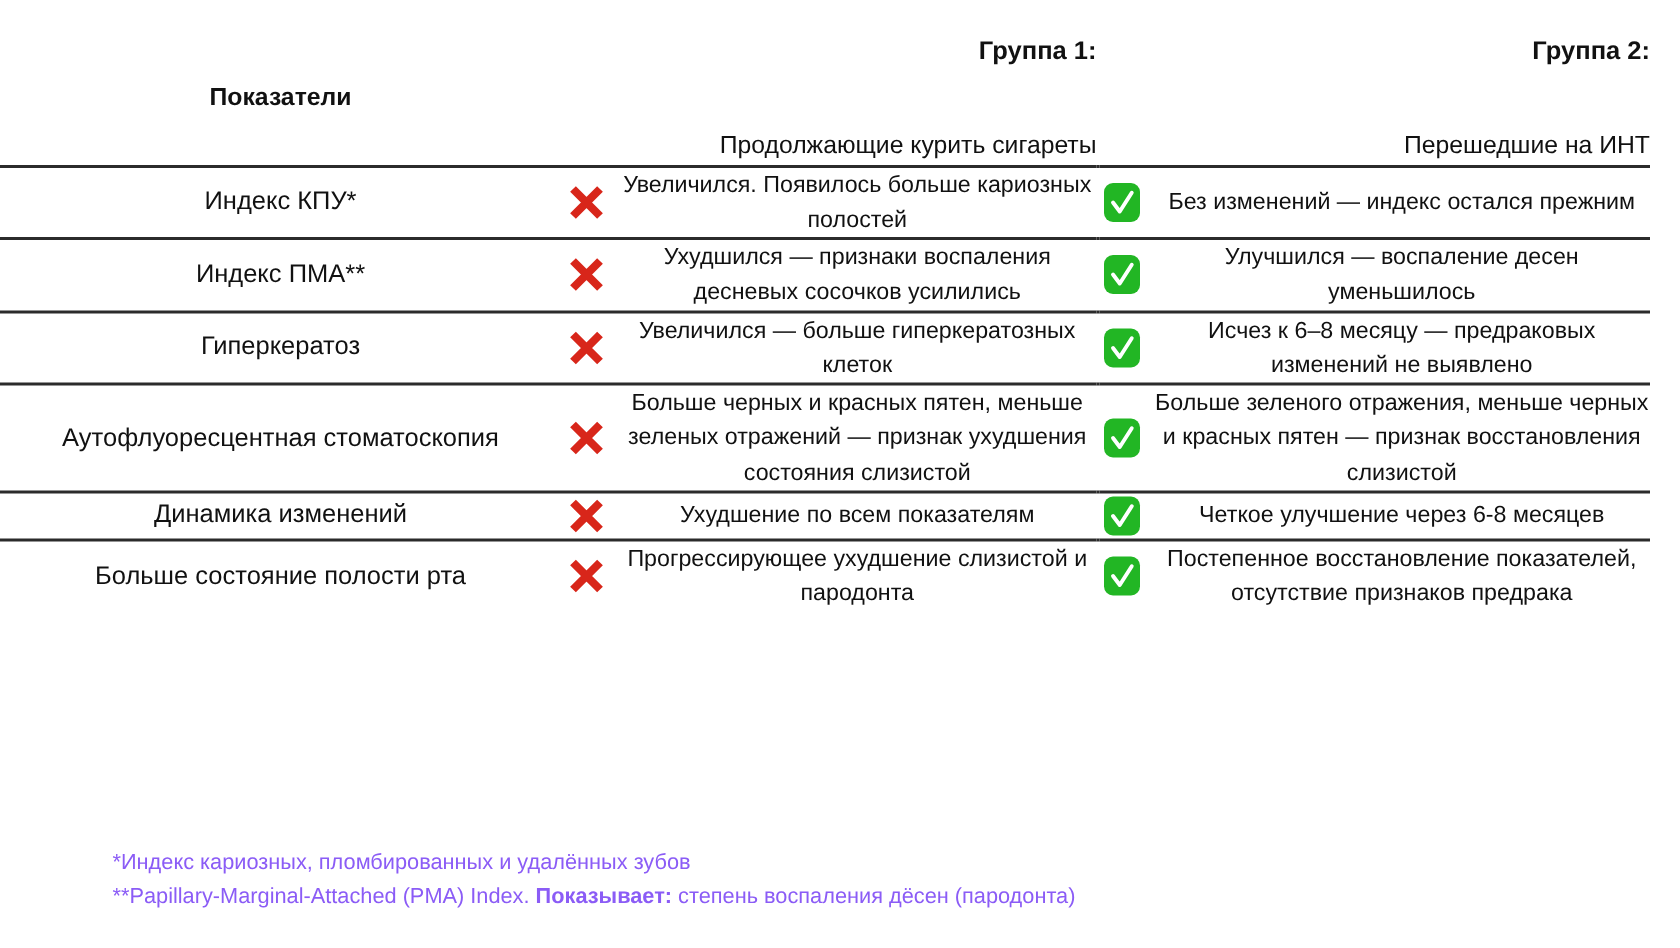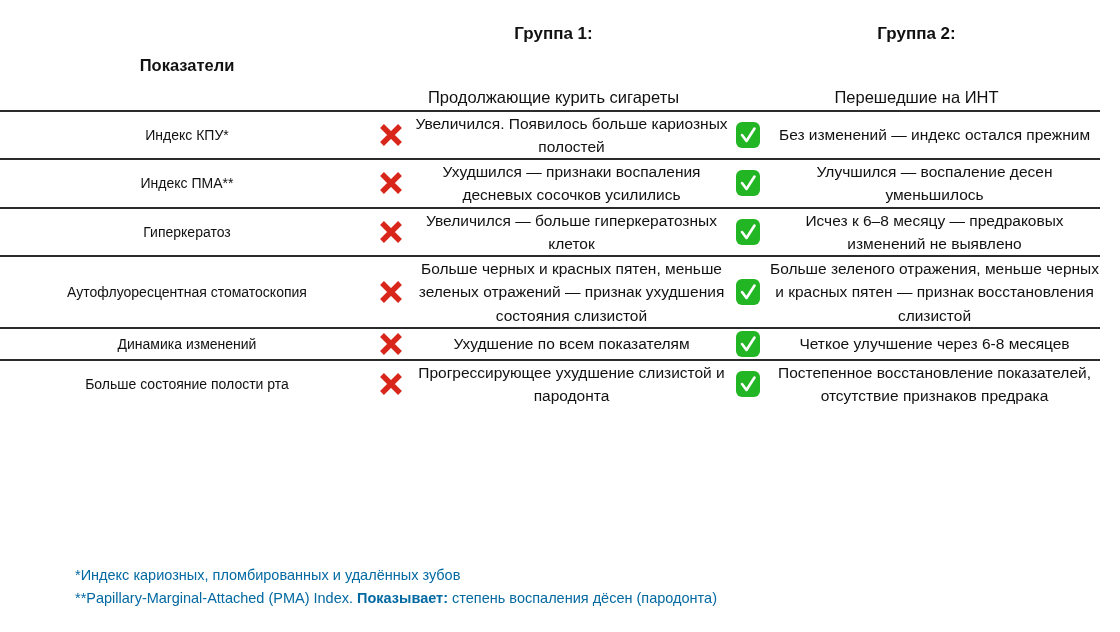--- a/index.html
+++ b/index.html
@@ -57,40 +57,40 @@
   }
 
   
   .hdr-param {
     text-align: center;
     font-weight: bold;
     font-size: 16.5px;
     padding: 30px 10px 28px;
   }
   .hdr-group {
-    text-align: center;
+    text-align: right;
     padding: 8px 14px 12px;
     line-height: 1.42;
   }
   .hdr-group .g-title {
     display: block;
     font-weight: bold;
     font-size: 17px;
     margin-bottom: 2px;
   }
   .hdr-group .g-sub {
     display: block;
     font-size: 16.5px;
     margin-top: 40px;
   }
 
   
   .param-cell {
     text-align: center;
-    font-size: 14px;
+    font-size: 17px;
     line-height: 1.45;
     padding: 14px 18px;
   }
   .result-cell {
     padding: 10px 12px 10px 8px;
   }
   .result-inner {
     display: flex;
     align-items: center;
     gap: 6px;
@@ -118,21 +118,21 @@
   
   .footnotes {
     position: absolute;
     left: 75px;
     top: 564px;
     width: 1000px;
   }
   .footnote {
     font-size: 14.5px;
     line-height: 1.62;
-    color: #0369a1;
+    color: #8b5cf6;
     white-space: nowrap;
   }
   .footnote b { font-weight: bold; }
 </style>
 </head>
 <body>
 
 <div class="sheet">
 
   <table class="comparison">

